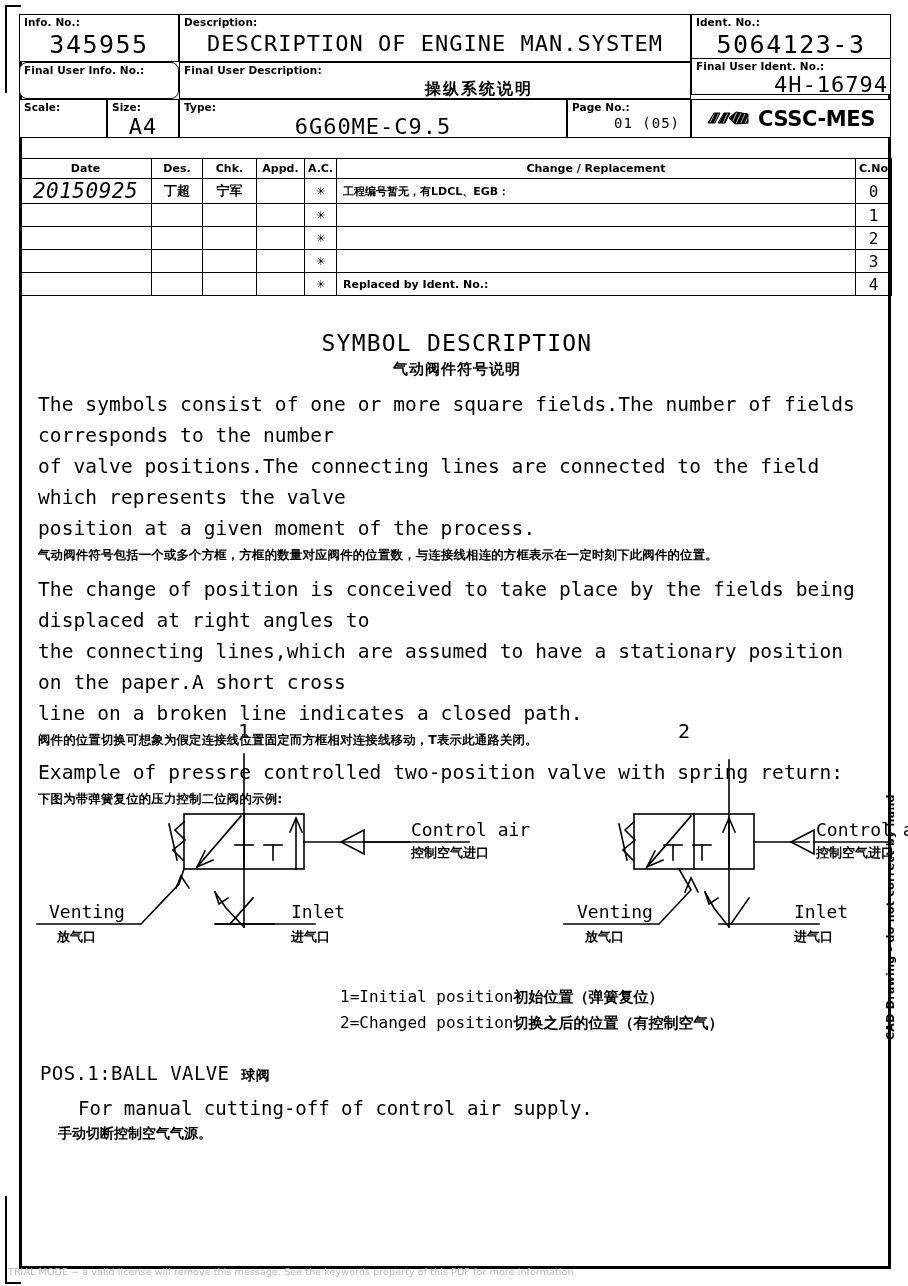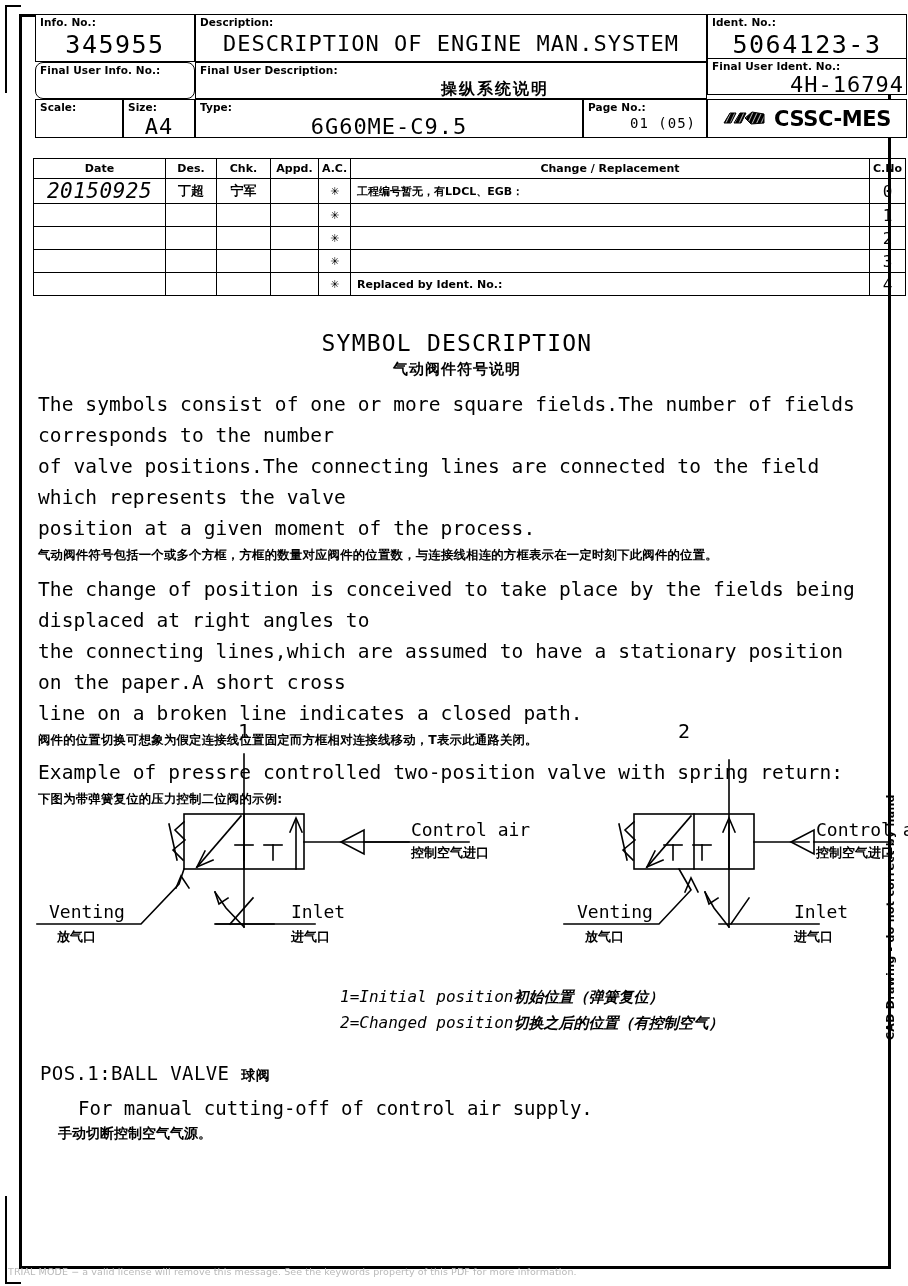--- a/index.html
+++ b/index.html
@@ -20,41 +20,41 @@
     border-left:2px solid #000;border-bottom:2px solid #000;
   }
 
   
   .frame{
     position:absolute;left:19px;top:14px;width:872px;height:1255px;
     border:3px solid #000;box-sizing:border-box;
   }
 
   
-  .titleblock{position:absolute;left:19px;top:14px;width:872px;height:266px;margin-left:16px;}
+  .titleblock{position:absolute;left:19px;top:14px;width:872px;height:266px;}
 
   .cell{position:absolute;box-sizing:border-box;border:1.6px solid #000;background:#fff;}
   .cap{
     position:absolute;left:4px;top:1px;font-size:10.5px;font-weight:bold;
     letter-spacing:.1px;white-space:nowrap;
     font-family:"DejaVu Sans","Liberation Sans",sans-serif;
   }
   .val{
     position:absolute;width:100%;text-align:center;
     font-family:"DejaVu Sans Mono","Liberation Mono",monospace;
     white-space:nowrap;
   }
   .val-lg{font-size:25px;letter-spacing:1.5px;}
   .val-md{font-size:22px;letter-spacing:1px;}
   .val-cn{font-size:16px;font-weight:bold;letter-spacing:2px;
           font-family:"DejaVu Sans","Liberation Sans",sans-serif;}
 
   
   .revtab{position:absolute;left:19px;top:158px;width:872px;}
-  .rt{border-collapse:collapse;width:872px;table-layout:fixed;margin-left:14px;}
+  .rt{border-collapse:collapse;width:872px;table-layout:fixed;}
   .rt th,.rt td{
     border:1.6px solid #000;padding:0;height:22px;
     text-align:center;vertical-align:middle;font-size:11px;font-weight:bold;
   }
   .rt th{height:19px;font-size:11px;}
   .rt td.big{
     font-family:"DejaVu Sans Mono","Liberation Mono",monospace;
     font-size:21px;font-weight:normal;letter-spacing:.5px;font-style:italic;
   }
   .rt td.cn{font-size:13px;font-weight:bold;}
@@ -85,21 +85,20 @@
     font-size:12.4px;font-weight:bold;letter-spacing:.2px;margin-top:3px;
   }
 
   
   .diagram{position:absolute;left:19px;top:712px;width:872px;height:270px;}
 
   .legend{
     position:absolute;left:340px;top:984px;
     font-size:15px;line-height:25px;font-weight:bold;
     font-family:"DejaVu Sans","Liberation Sans",sans-serif;
-    font-style:italic;
   }
   .legend .en{
     font-family:"DejaVu Sans Mono","Liberation Mono",monospace;
     font-weight:normal;font-size:16px;
   }
 
   .pos1{position:absolute;left:40px;top:1062px;width:600px;}
   .pos1 .l1{
     font-size:19px;font-family:"DejaVu Sans Mono","Liberation Mono",monospace;
     letter-spacing:.4px;

